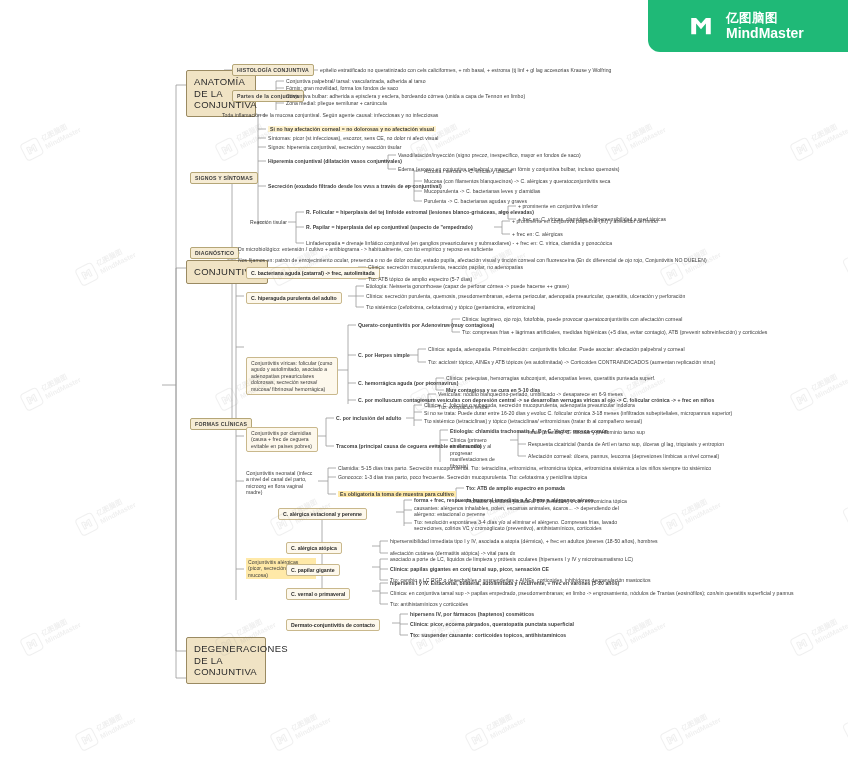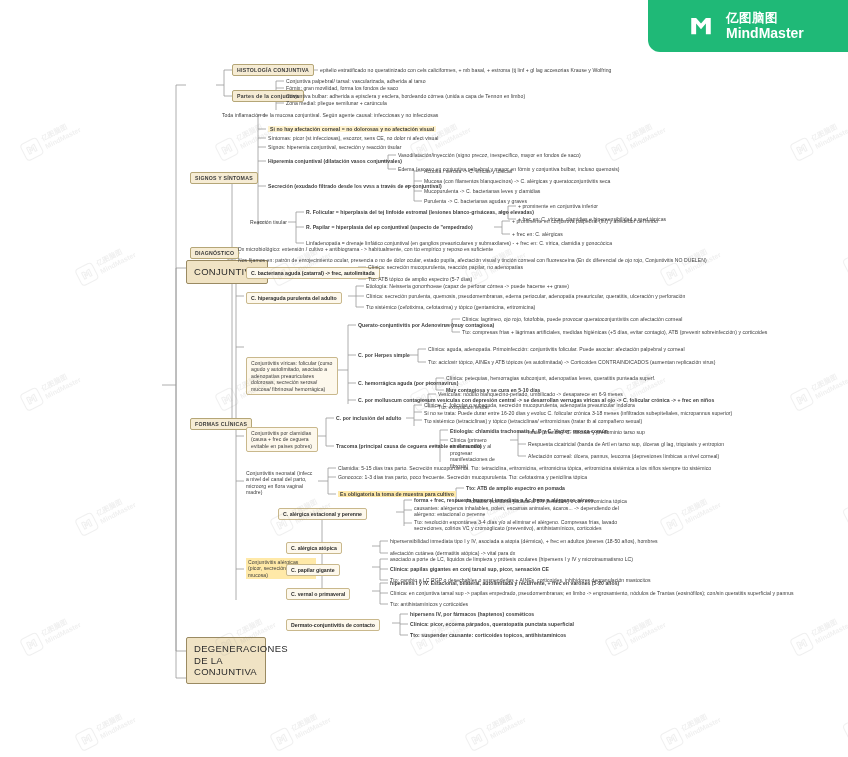--- a/index.html
+++ b/index.html
@@ -236,20 +236,23 @@
         <path d="M380 604 H388"></path>
       <path d="M392 623 H400"></path>
         <path d="M400 614 V635"></path>
       <path d="M400 614 H408"></path>
         <path d="M400 624 H408"></path>
         <path d="M400 635 H408"></path>
     </g>
   </svg>
 
 
+  <div class="node lvl1" style="left:186px;top:70px;width:70px;">
+    <span>ANATOMÍA DE LA CONJUNTIVA</span>
+  </div>
   <div class="node lvl1" style="left:186px;top:260px;width:82px;">
     <span>CONJUNTIVITIS</span>
   </div>
   <div class="node lvl1" style="left:186px;top:637px;width:80px;">
     <span>DEGENERACIONES DE LA CONJUNTIVA</span>
   </div>
 
   <div class="node lvl2" style="left:232px;top:64px;">
     <span>HISTOLOGÍA CONJUNTIVA</span>
   </div>

